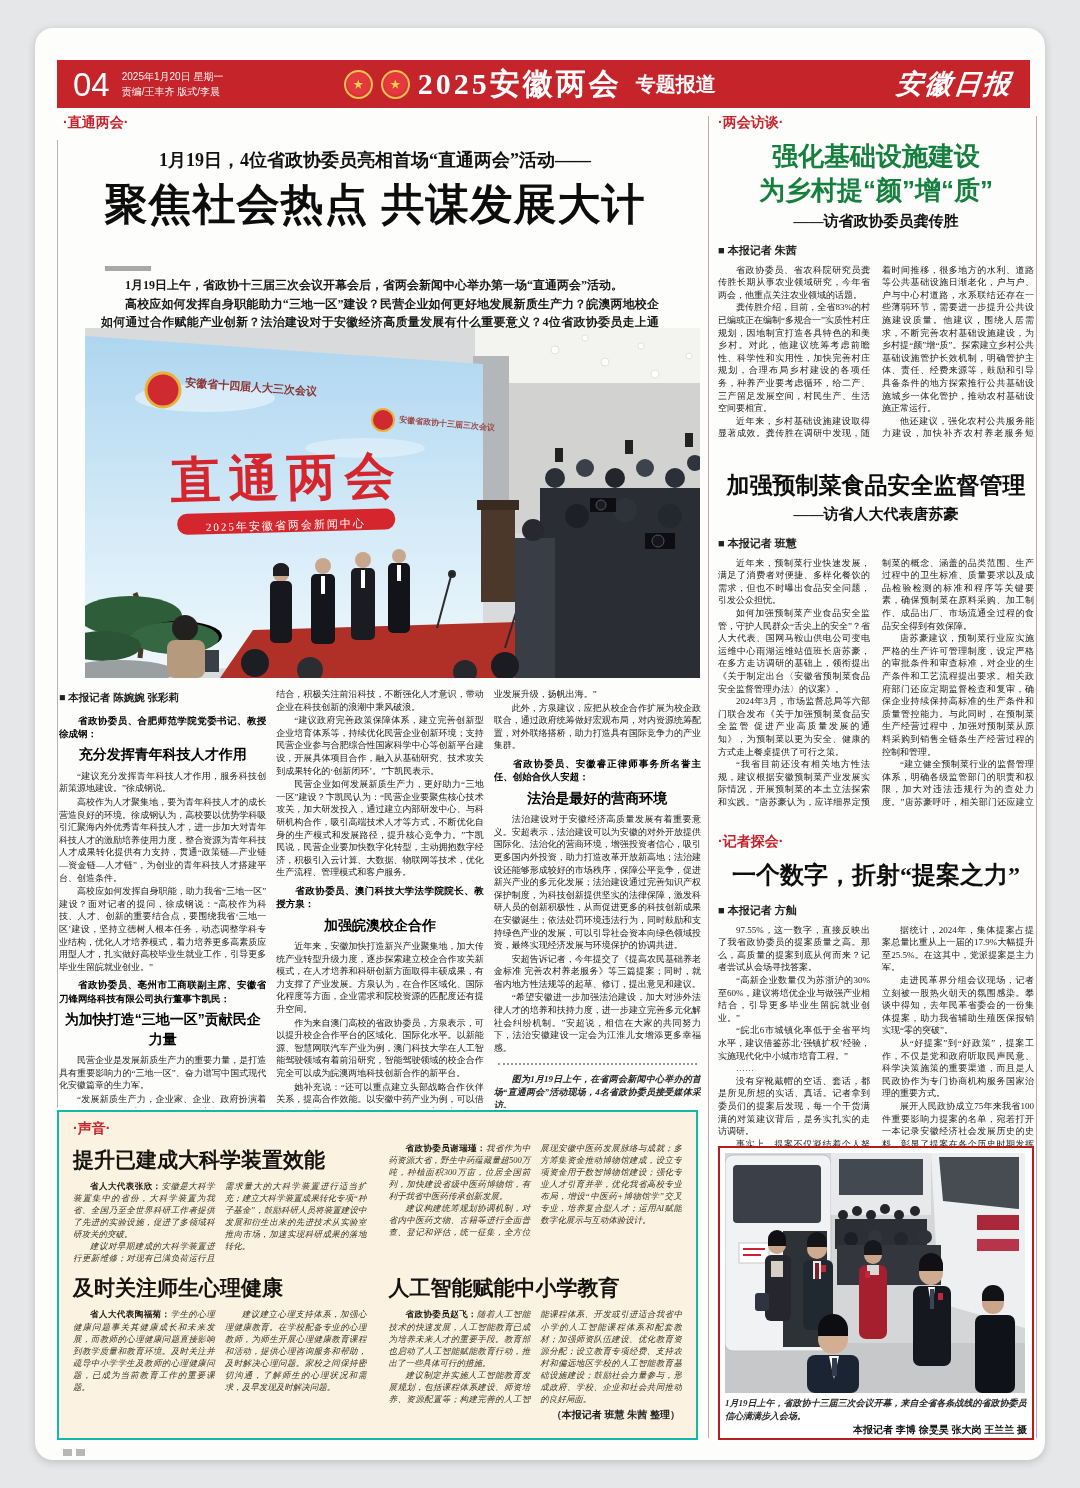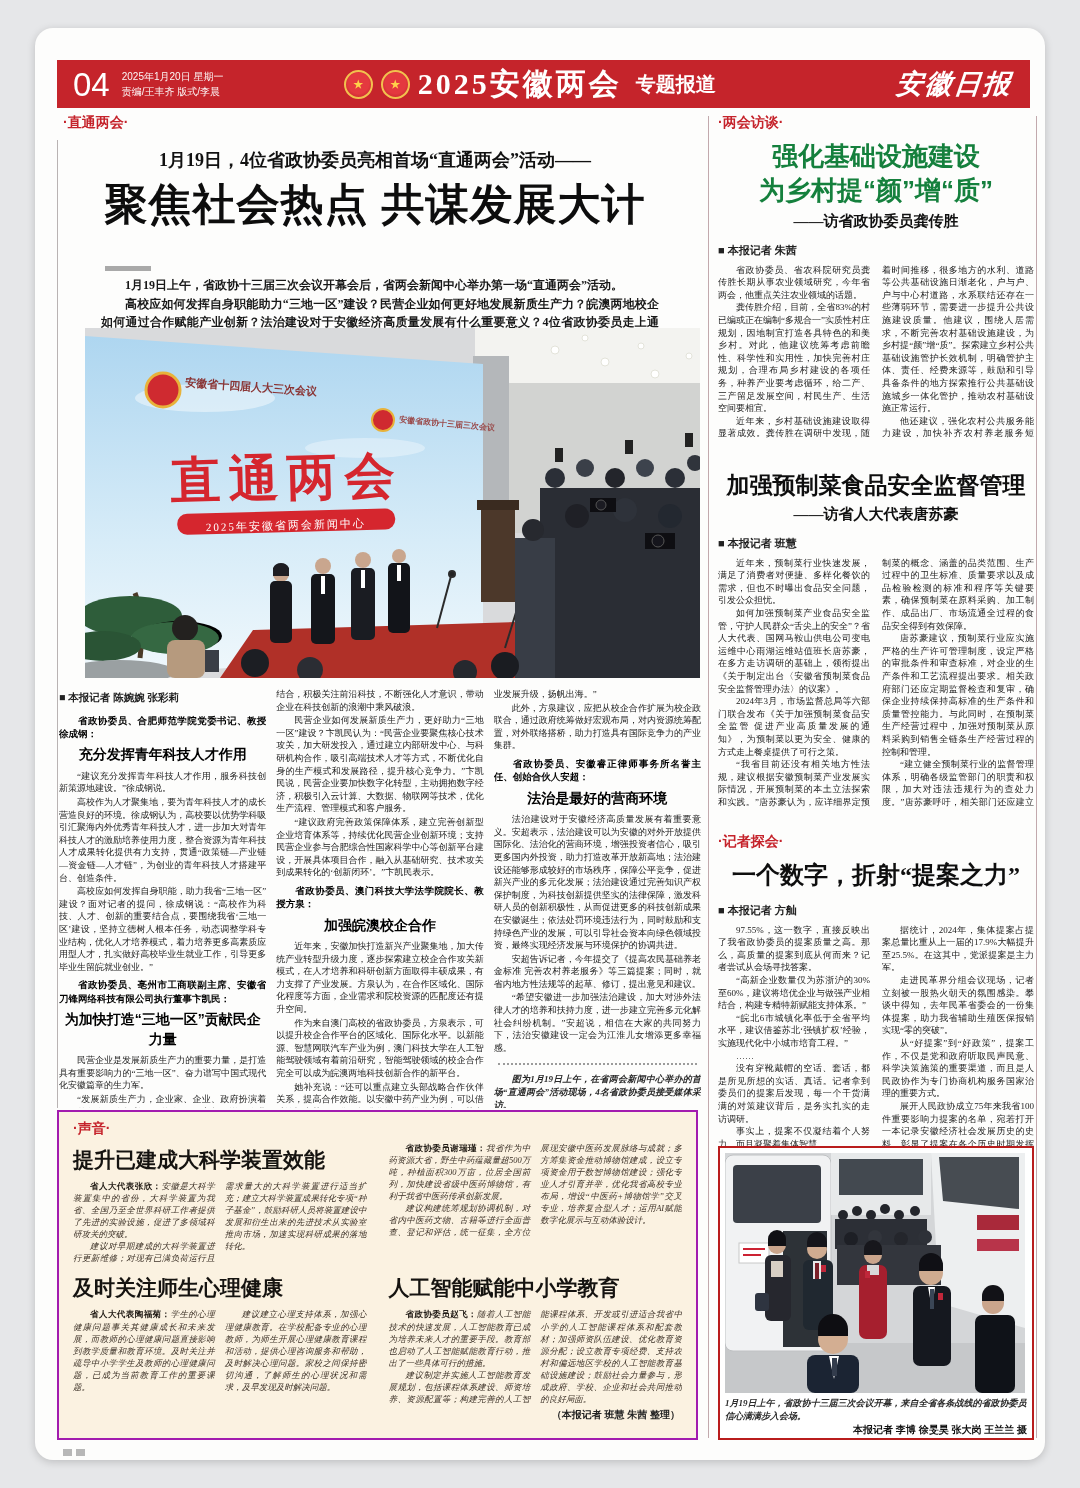--- a/index.html
+++ b/index.html
@@ -43,21 +43,21 @@
   .col .byline{font-family:"Liberation Sans",sans-serif;font-weight:bold;font-size:10.5px;margin:2px 0 10px;color:#222;}
   .col .person{font-weight:bold;font-size:9.5px;text-indent:2em;margin-top:6px;color:#000;}
   .col .title{font-family:"Liberation Sans",sans-serif;font-weight:bold;font-size:14px;
               text-align:center;text-indent:0;margin:4px 0 5px;color:#000;}
   .col .para{text-indent:2em;}
   .col .para2{text-indent:0;}
   .col .dots{border-top:2px dotted #9b9b9b;height:0;margin:9px 4px 8px;}
   .col .capt{font-style:italic;font-weight:bold;font-size:9px;text-indent:2em;color:#2a2a2a;}
   
   .voices{position:absolute;left:22px;top:1082px;width:641px;height:330px;background:#fbf2e1;
-          border:2px solid #a21caf;box-sizing:border-box;padding:8px 14px;}
+          border:2px solid #14b8a6;box-sizing:border-box;padding:8px 14px;}
   .vgrid{display:grid;grid-template-columns:1fr 1fr;column-gap:22px;row-gap:6px;margin-top:4px;}
   .varticle h3{font-family:"Liberation Serif",serif;font-weight:bold;font-size:21px;margin:4px 0 6px;color:#151310;}
   .vbody{column-count:2;column-gap:10px;max-height:112px;overflow:hidden;
          font-size:8.5px;line-height:1.42;font-style:italic;color:#3c3127;text-align:justify;}
   .vbody p{margin:0;text-indent:2em;}
   .vbody b{font-style:normal;font-family:"Liberation Sans",sans-serif;font-weight:bold;color:#201a14;}
   .vcredit{font-family:"Liberation Sans",sans-serif;font-weight:bold;font-size:10px;
            text-align:right;margin:3px 2px 0;color:#222;}
   .vcredit:empty{display:none;}
   
@@ -244,22 +244,22 @@
           <p class="blk para">高校作为人才聚集地，要为青年科技人才的成长营造良好的环境。徐成钢认为，高校要以优势学科吸引汇聚海内外优秀青年科技人才，进一步加大对青年科技人才的激励培养使用力度，整合资源为青年科技人才成果转化提供有力支持，贯通“政策链—产业链—资金链—人才链”，为创业的青年科技人才搭建平台、创造条件。</p>
           <p class="blk para">高校应如何发挥自身职能，助力我省“三地一区”建设？面对记者的提问，徐成钢说：“高校作为科技、人才、创新的重要结合点，要围绕我省‘三地一区’建设，坚持立德树人根本任务，动态调整学科专业结构，优化人才培养模式，着力培养更多高素质应用型人才，扎实做好高校毕业生就业工作，引导更多毕业生留皖就业创业。”</p>
           <p class="blk person">省政协委员、亳州市工商联副主席、安徽省刀锋网络科技有限公司执行董事卞凯民：</p>
           <p class="blk title">为加快打造“三地一区”贡献民企力量</p>
           <p class="blk para">民营企业是发展新质生产力的重要力量，是打造具有重要影响力的“三地一区”、奋力谱写中国式现代化安徽篇章的生力军。</p>
           <p class="blk para">“发展新质生产力，企业家、企业、政府扮演着不同的角色，发挥着不同的作用。”卞凯民说，企业家要做敏锐的领航员，不断提升创新意识，将企业发展战略与国家发展战略和安徽“三地一区”建设目标紧密</p>
         </div>
       <div class="col">
 
       <p class="blk para2">结合，积极关注前沿科技，不断强化人才意识，带动企业在科技创新的浪潮中乘风破浪。</p>
+          <p class="blk para">“建议政府完善政策保障体系，建立完善创新型企业培育体系等，持续优化民营企业创新环境；支持民营企业参与合肥综合性国家科学中心等创新平台建设，开展具体项目合作，融入从基础研究、技术攻关到成果转化的‘创新闭环’。”卞凯民表示。</p>
           <p class="blk para">民营企业如何发展新质生产力，更好助力“三地一区”建设？卞凯民认为：“民营企业要聚焦核心技术攻关，加大研发投入，通过建立内部研发中心、与科研机构合作，吸引高端技术人才等方式，不断优化自身的生产模式和发展路径，提升核心竞争力。”卞凯民说，民营企业要加快数字化转型，主动拥抱数字经济，积极引入云计算、大数据、物联网等技术，优化生产流程、管理模式和客户服务。</p>
-          <p class="blk para">“建议政府完善政策保障体系，建立完善创新型企业培育体系等，持续优化民营企业创新环境；支持民营企业参与合肥综合性国家科学中心等创新平台建设，开展具体项目合作，融入从基础研究、技术攻关到成果转化的‘创新闭环’。”卞凯民表示。</p>
           <p class="blk person">省政协委员、澳门科技大学法学院院长、教授方泉：</p>
           <p class="blk title">加强皖澳校企合作</p>
           <p class="blk para">近年来，安徽加快打造新兴产业聚集地，加大传统产业转型升级力度，逐步探索建立校企合作攻关新模式，在人才培养和科研创新方面取得丰硕成果，有力支撑了产业发展。方泉认为，在合作区域化、国际化程度等方面，企业需求和院校资源的匹配度还有提升空间。</p>
           <p class="blk para">作为来自澳门高校的省政协委员，方泉表示，可以提升校企合作平台的区域化、国际化水平。以新能源、智慧网联汽车产业为例，澳门科技大学在人工智能驾驶领域有着前沿研究，智能驾驶领域的校企合作完全可以成为皖澳两地科技创新合作的新平台。</p>
           <p class="blk para">她补充说：“还可以重点建立头部战略合作伙伴关系，提高合作效能。以安徽中药产业为例，可以借助澳门中药国际化、标准化经验，推动安徽中医药产</p>
         </div>
       <div class="col">
 
       <p class="blk para2">业发展升级，扬帆出海。”</p>
           <p class="blk para">此外，方泉建议，应把从校企合作扩展为校企政联合，通过政府统筹做好宏观布局，对内资源统筹配置，对外联络搭桥，助力打造具有国际竞争力的产业集群。</p>
@@ -342,21 +342,21 @@
           <p>唐苏豪建议，预制菜行业应实施严格的生产许可管理制度，设定严格的审批条件和审查标准，对企业的生产条件和工艺流程提出要求。相关政府部门还应定期监督检查和复审，确保企业持续保持高标准的生产条件和质量管控能力。与此同时，在预制菜生产经营过程中，加强对预制菜从原料采购到销售全链条生产经营过程的控制和管理。</p>
           <p>“建立健全预制菜行业的监督管理体系，明确各级监管部门的职责和权限，加大对违法违规行为的查处力度。”唐苏豪呼吁，相关部门还应建立完善的投诉举报受理机制，鼓励消费者积极反映食品安全问题，形成全社会共同参与的监管格局。</p>
         </div>
 
       <div class="label lbl2">·记者探会·</div>
       <h2 class="s-title-serif">一个数字，折射“提案之力”</h2>
       <div class="s-byline">■ 本报记者 方舢</div>
       <div class="s-body h-a3">
 
           <p>97.55%，这一数字，直接反映出了我省政协委员的提案质量之高。那么，高质量的提案到底从何而来？记者尝试从会场寻找答案。</p>
-          <p>“高新企业数量仅为苏浙沪的30%至60%，建议将培优企业与做强产业相结合，构建专精特新赋能支持体系。”</p>
+          <p>“高新企业数量仅为苏浙沪的30%至60%，建议将培优企业与做强产业相结合，引导更多毕业生留皖就业创业。”</p>
           <p>“皖北6市城镇化率低于全省平均水平，建议借鉴苏北‘强镇扩权’经验，实施现代化中小城市培育工程。”</p>
           <p>……</p>
           <p>没有穿靴戴帽的空话、套话，都是所见所想的实话、真话。记者拿到委员们的提案后发现，每一个干货满满的对策建议背后，是务实扎实的走访调研。</p>
           <p>事实上，提案不仅凝结着个人努力，而且凝聚着集体智慧。</p>
           <p>据统计，2024年，集体提案占提案总量比重从上一届的17.9%大幅提升至25.5%。在这其中，党派提案是主力军。</p>
           <p>走进民革界分组会议现场，记者立刻被一股热火朝天的氛围感染。攀谈中得知，去年民革省委会的一份集体提案，助力我省辅助生殖医保报销实现“零的突破”。</p>
           <p>从“好提案”到“好政策”，提案工作，不仅是党和政府听取民声民意、科学决策施策的重要渠道，而且是人民政协作为专门协商机构服务国家治理的重要方式。</p>
           <p>展开人民政协成立75年来我省100件重要影响力提案的名单，宛若打开一本记录安徽经济社会发展历史的史料，彰显了提案在各个历史时期发挥的重要作用。</p>
         </div>
     </aside>

